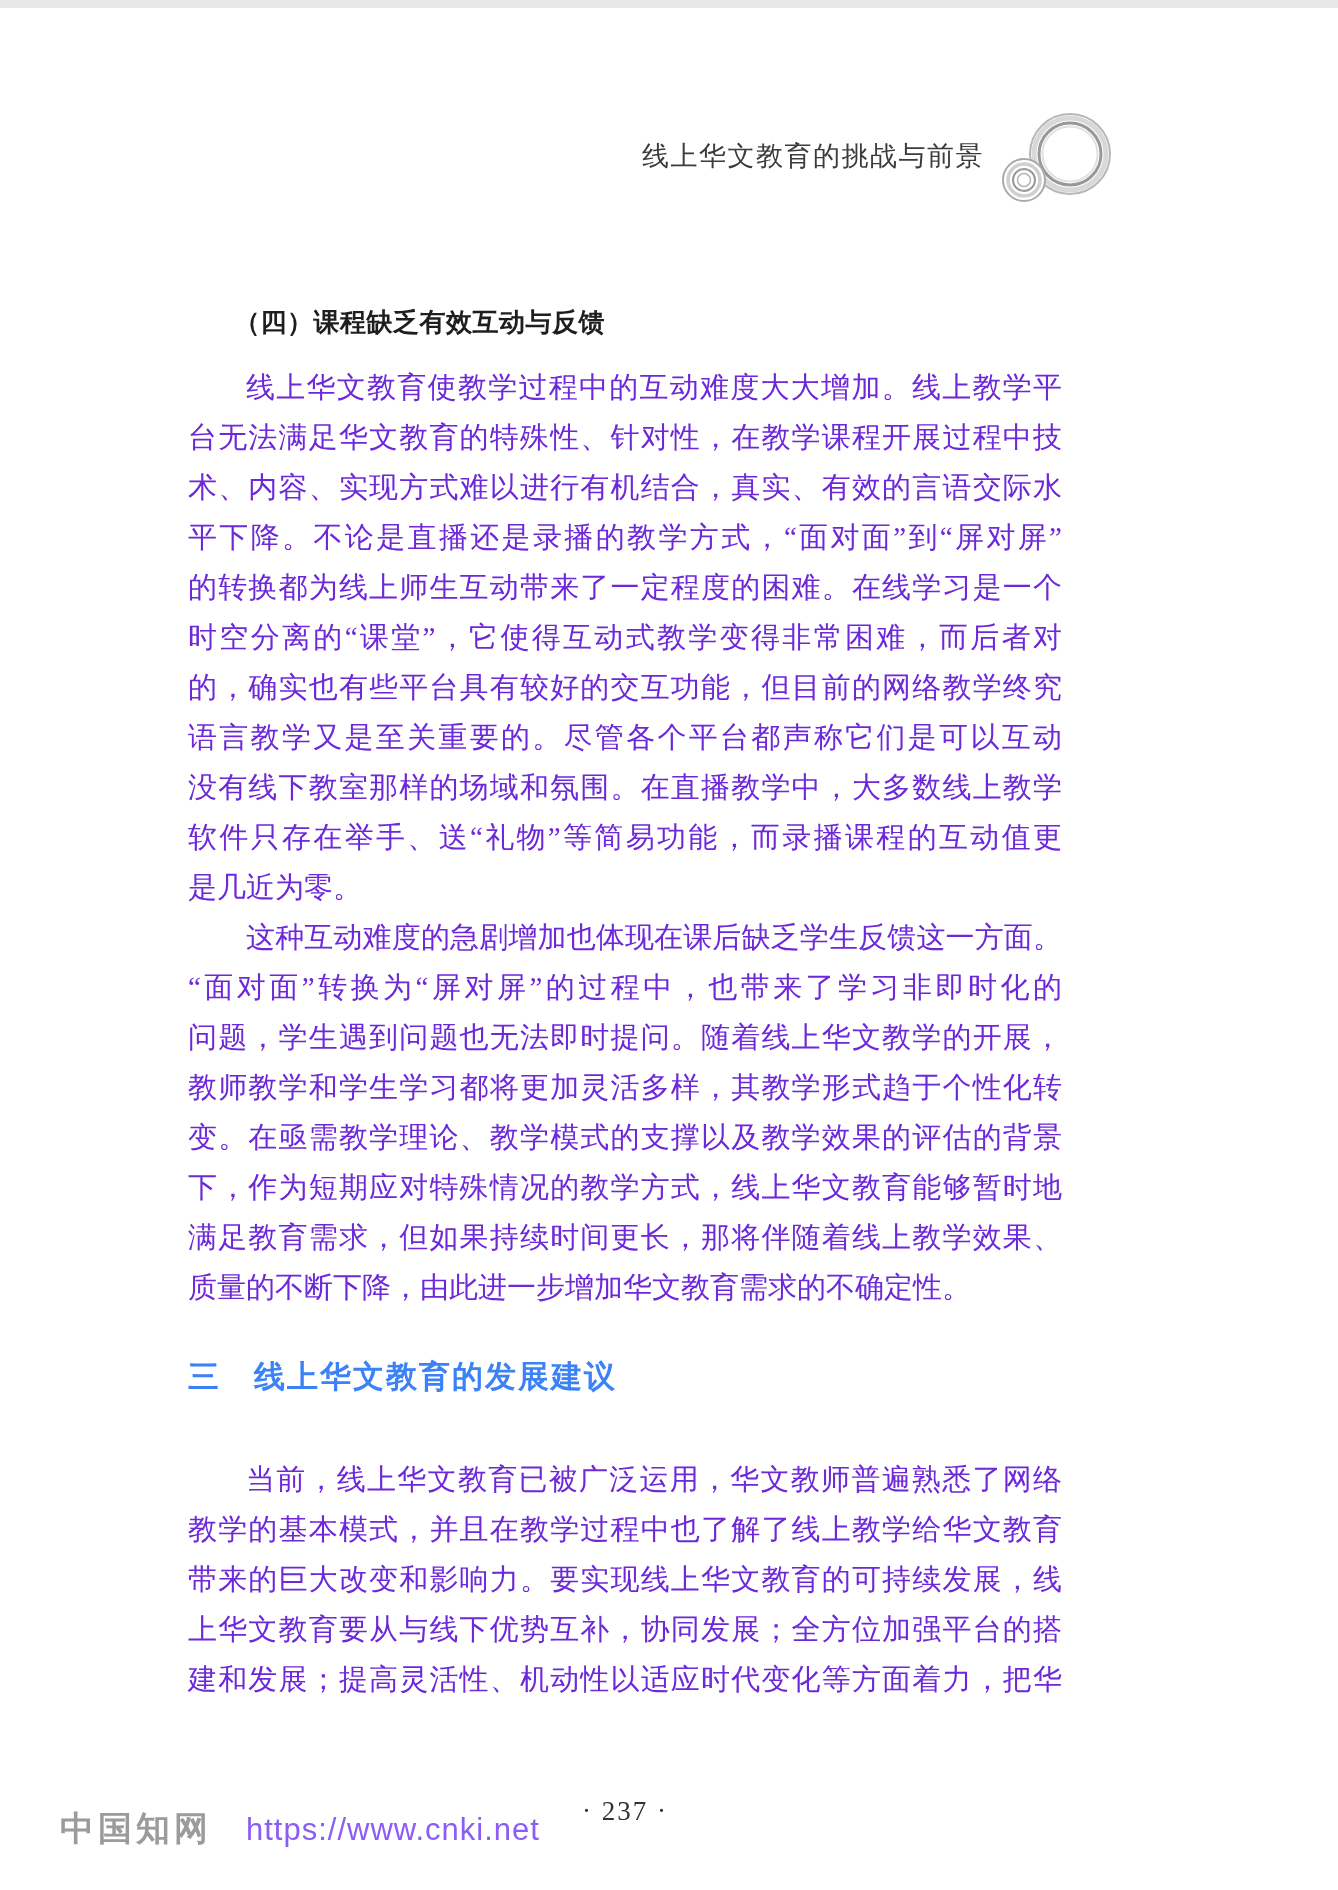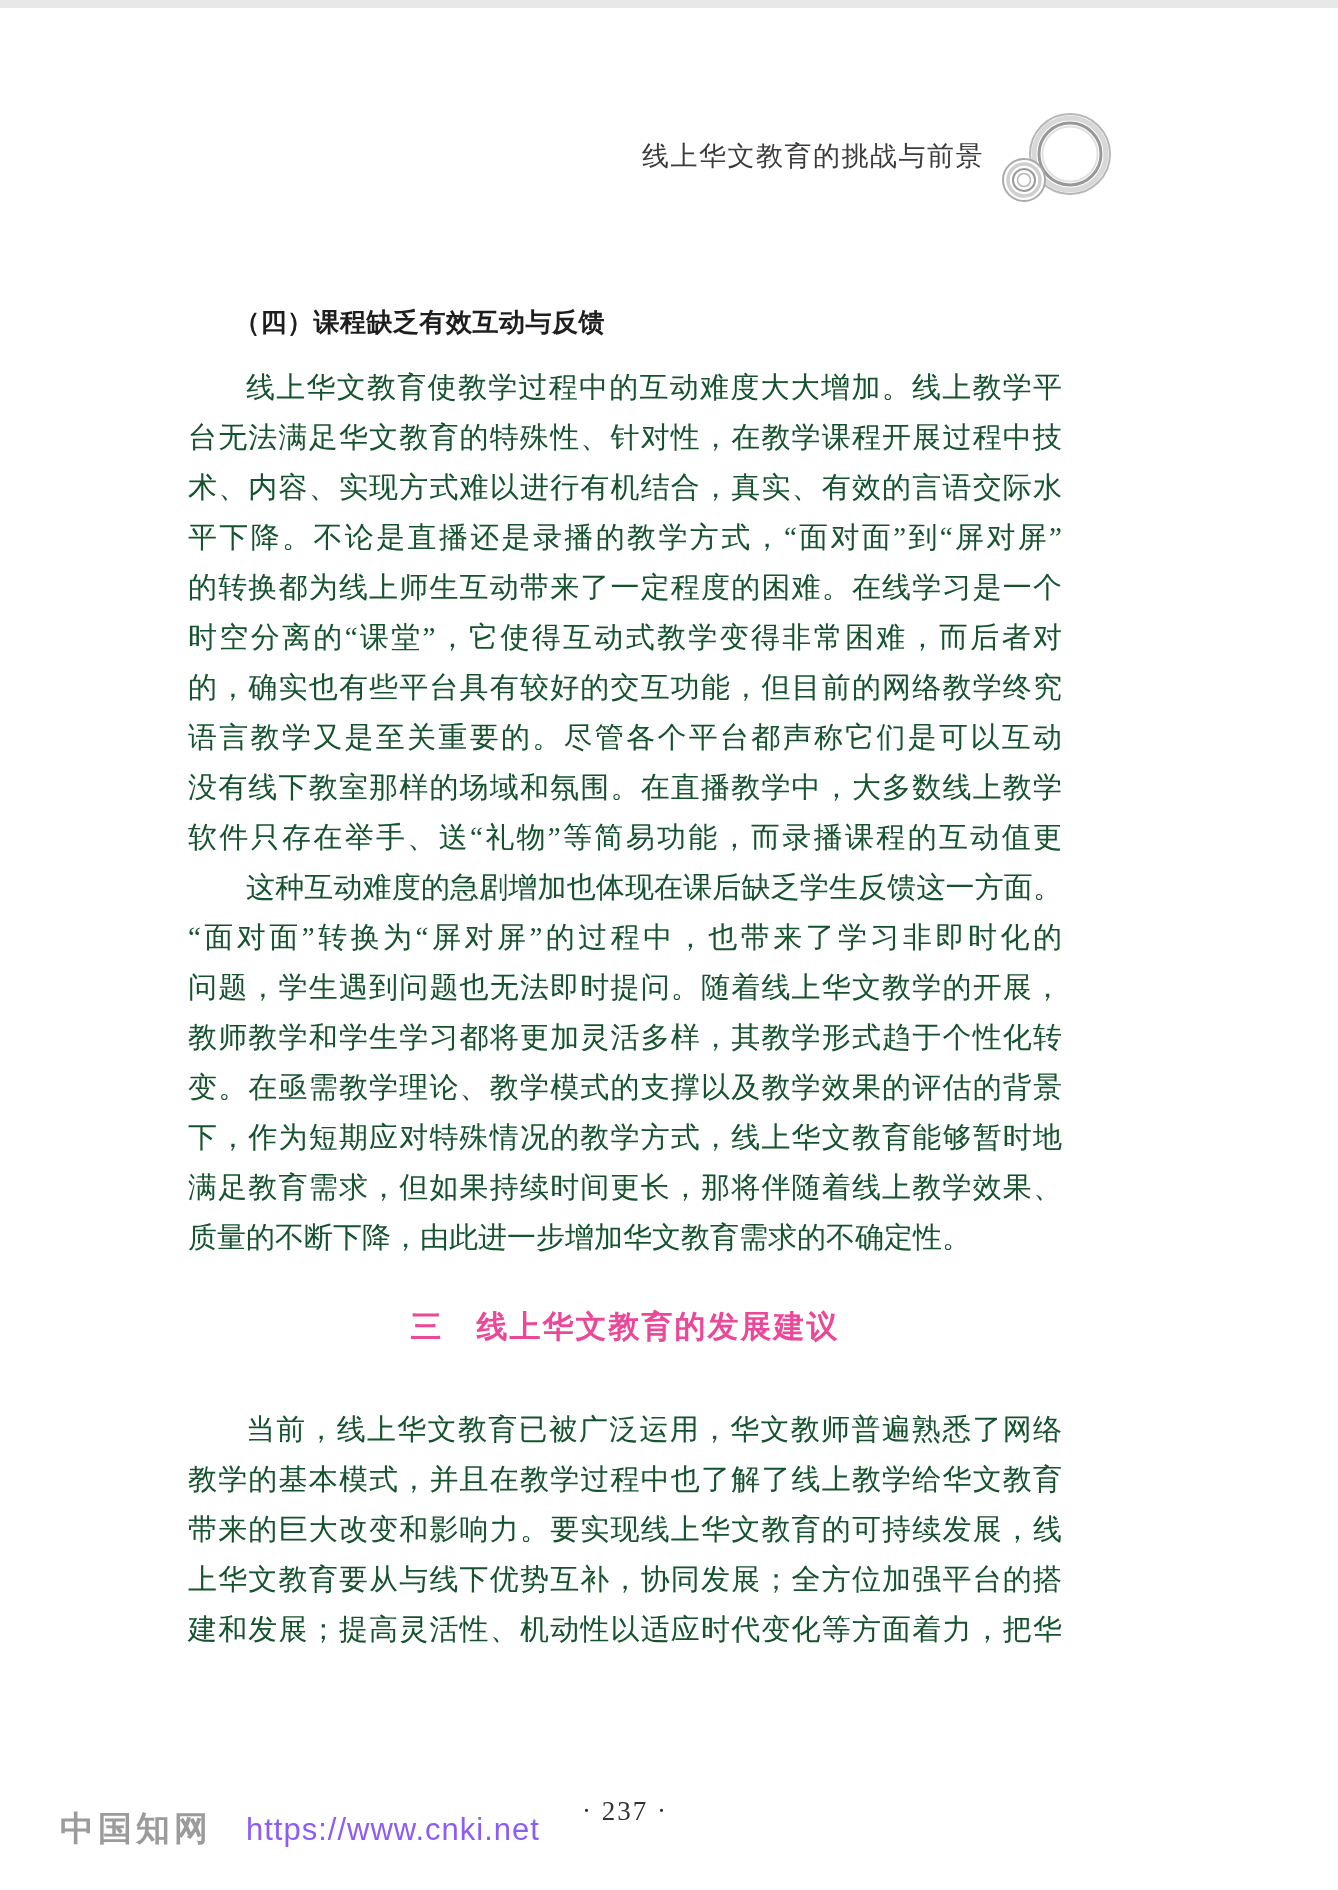--- a/index.html
+++ b/index.html
@@ -28,31 +28,31 @@
   .column { position:absolute; left:188px; top:290px; width:874px; }
 
   .sub-heading {
     margin:0 0 14px 0;
     font-size:26px; font-weight:bold; line-height:50px;
     text-indent:46px; letter-spacing:0.5px; color:#1e1e1e;
   }
 
   .para { margin:0; }
   .line {
-    font-size:29px; line-height:50px; color:#14532d;
+    font-size:29px; line-height:50px; color:#6d28d9;
     text-align:justify; text-align-last:justify;
   }
   .line.first { text-indent:58px; }
   .line.last  { text-align-last:left; }
   .para.cont .line.last { text-align-last:justify; }
 
   .section-heading {
     margin:40px 0 52px 0;
     font-size:31px; font-weight:bold; line-height:50px;
-    text-align:center; letter-spacing:2px; color:#ec4899;
+    text-align:left; letter-spacing:2px; color:#3b82f6;
   }
 
   .page-number {
     position:absolute; top:1788px; left:188px; width:874px;
     text-align:center; font-size:27px; color:#333333; letter-spacing:2px;
   }
 
   
   .watermark {
     position:absolute; left:60px; top:1798px;
@@ -94,20 +94,21 @@
         <div class="line first">线上华文教育使教学过程中的互动难度大大增加。线上教学平</div>
         <div class="line">台无法满足华文教育的特殊性、针对性，在教学课程开展过程中技</div>
         <div class="line">术、内容、实现方式难以进行有机结合，真实、有效的言语交际水</div>
         <div class="line">平下降。不论是直播还是录播的教学方式，“面对面”到“屏对屏”</div>
         <div class="line">的转换都为线上师生互动带来了一定程度的困难。在线学习是一个</div>
         <div class="line">时空分离的“课堂”，它使得互动式教学变得非常困难，而后者对</div>
         <div class="line">的，确实也有些平台具有较好的交互功能，但目前的网络教学终究</div>
         <div class="line">语言教学又是至关重要的。尽管各个平台都声称它们是可以互动</div>
         <div class="line">没有线下教室那样的场域和氛围。在直播教学中，大多数线上教学</div>
         <div class="line">软件只存在举手、送“礼物”等简易功能，而录播课程的互动值更</div>
+        <div class="line last">是几近为零。</div>
       </div>
 
     <div class="para">
         <div class="line first">这种互动难度的急剧增加也体现在课后缺乏学生反馈这一方面。</div>
         <div class="line">“面对面”转换为“屏对屏”的过程中，也带来了学习非即时化的</div>
         <div class="line">问题，学生遇到问题也无法即时提问。随着线上华文教学的开展，</div>
         <div class="line">教师教学和学生学习都将更加灵活多样，其教学形式趋于个性化转</div>
         <div class="line">变。在亟需教学理论、教学模式的支撑以及教学效果的评估的背景</div>
         <div class="line">下，作为短期应对特殊情况的教学方式，线上华文教育能够暂时地</div>
         <div class="line">满足教育需求，但如果持续时间更长，那将伴随着线上教学效果、</div>

